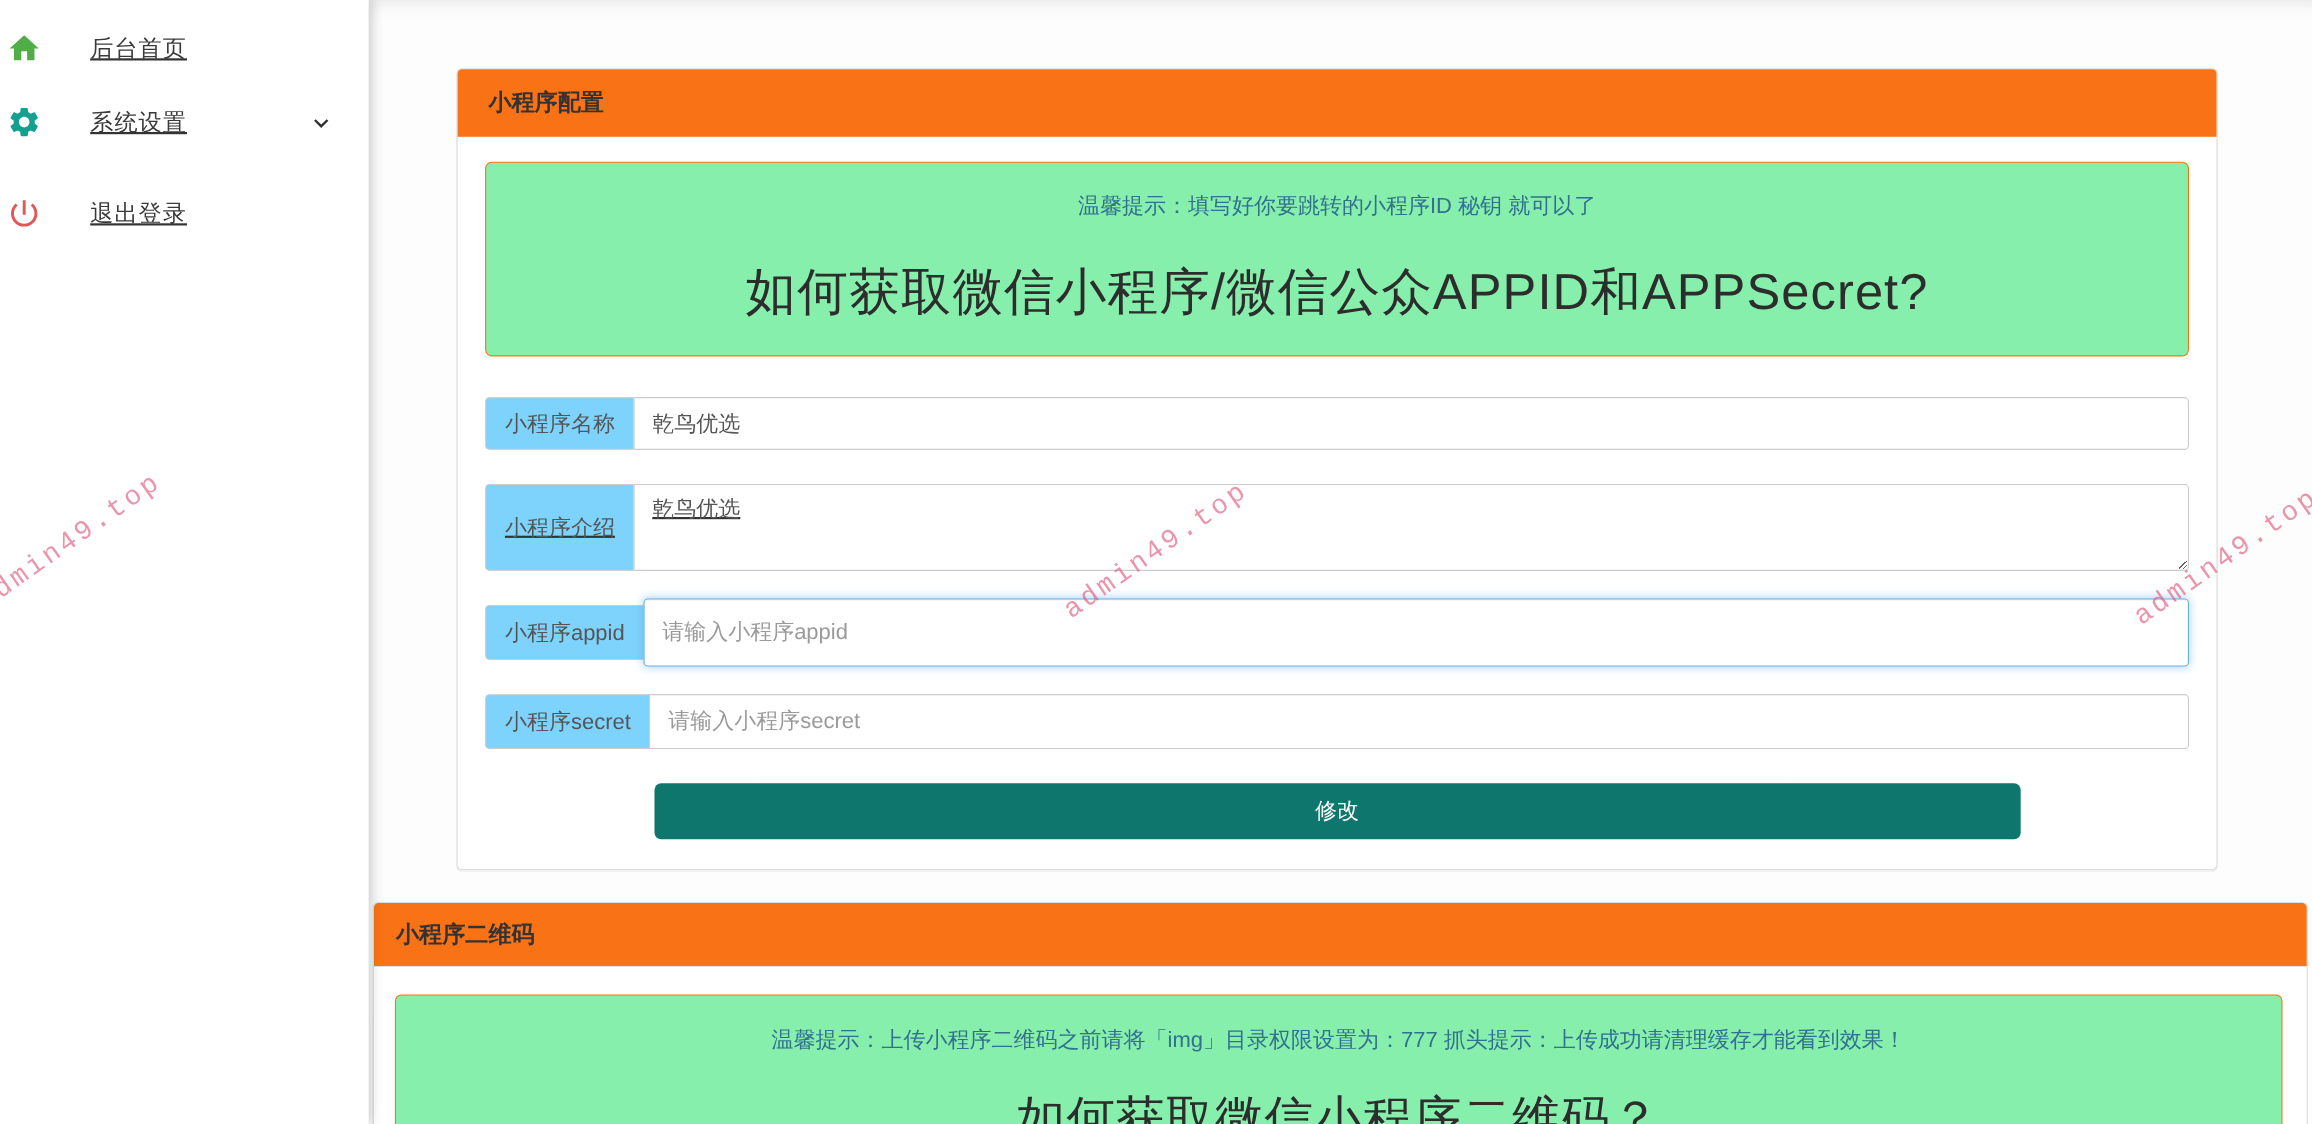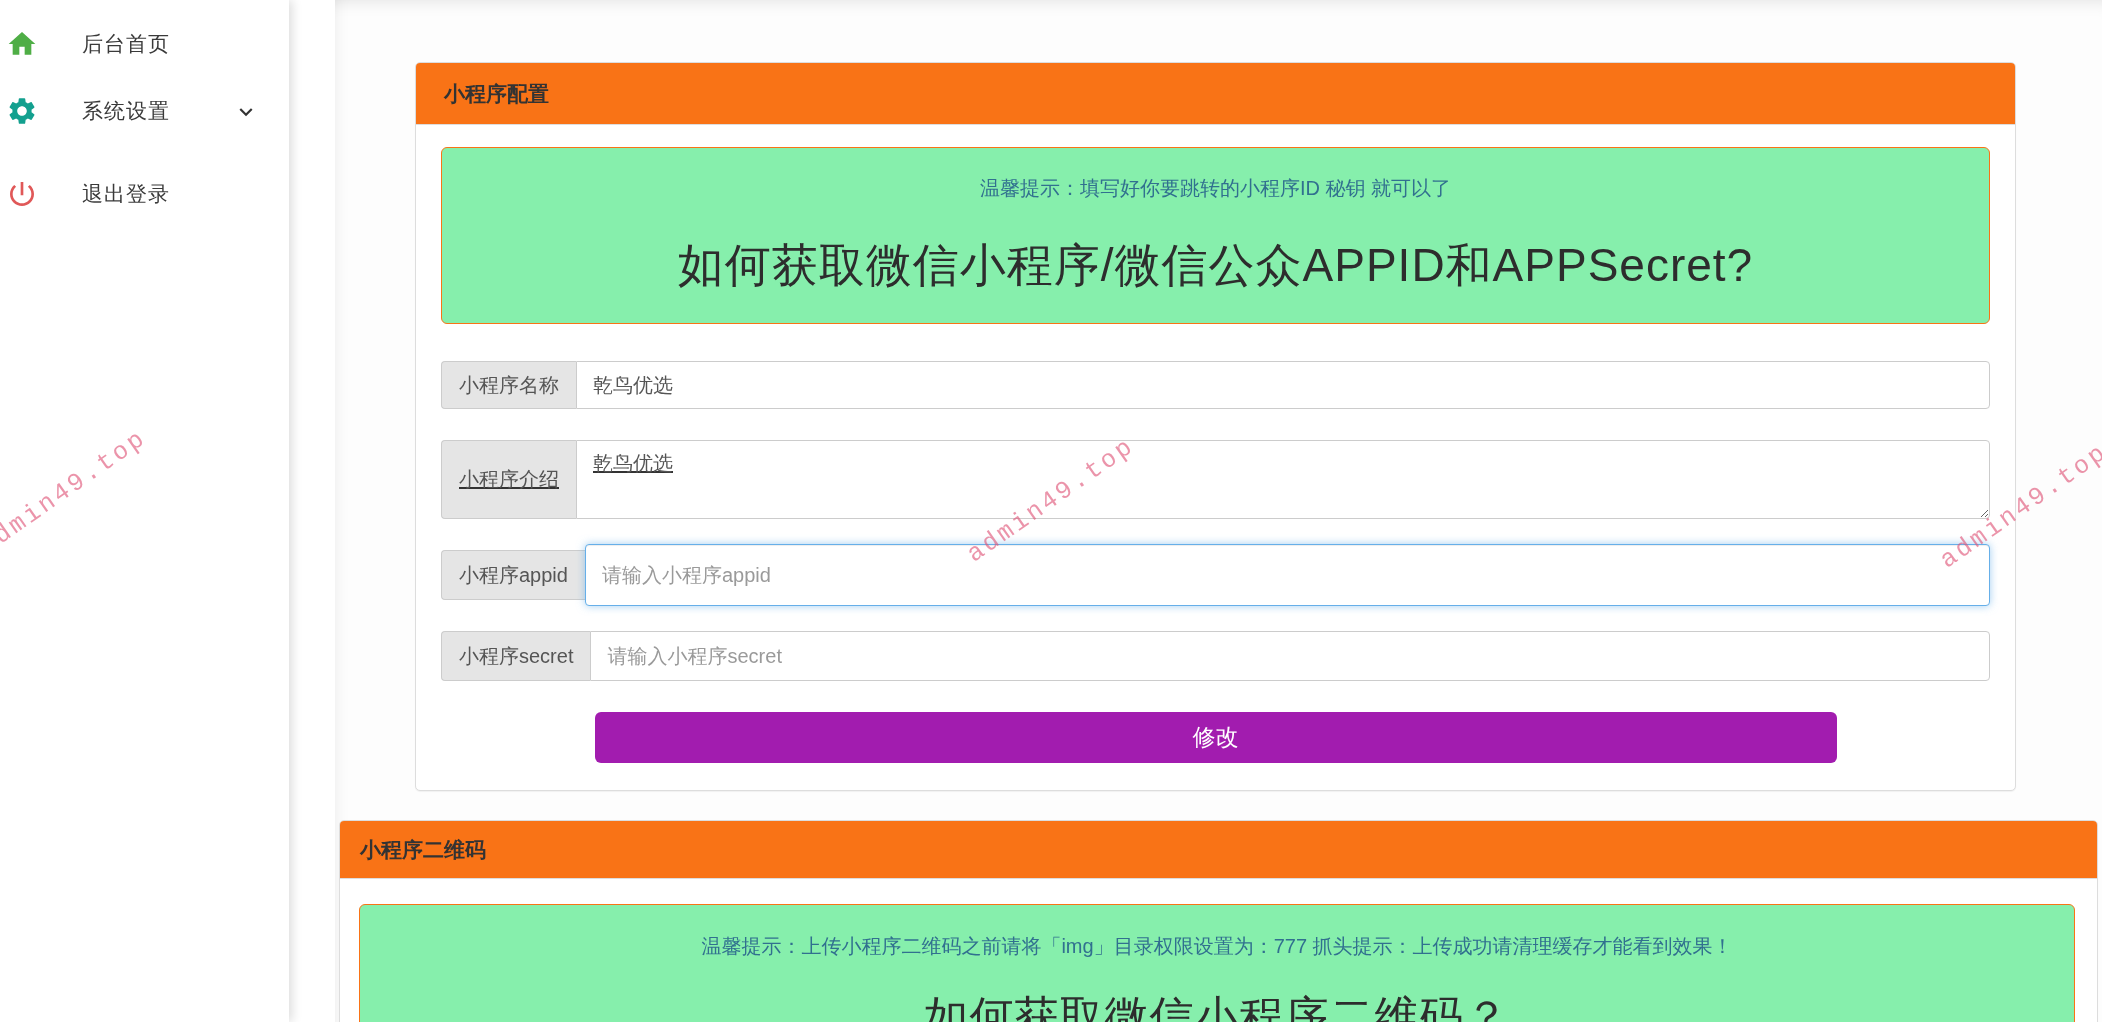--- a/index.html
+++ b/index.html
@@ -12,24 +12,25 @@
   #page {
     position: relative;
     width: 2102px; height: 1022px;
     overflow: hidden;
     background: #ffffff;
   }
 
   
   .sidebar {
     position: absolute; left: 0; top: 0;
-    width: 289px; height: 1022px;
+    width: 335px; height: 1022px;
     background: #ffffff;
     box-shadow: 3px 0 10px rgba(0,0,0,0.14);
     z-index: 10;
+    text-decoration: underline;
   }
   .side-item {
     position: relative;
     display: flex; align-items: center;
     height: 44px;
     cursor: pointer;
   }
   .side-item .s-icon { position: absolute; left: 6px; width: 32px; height: 32px; }
   .side-item .s-icon svg { width: 32px; height: 32px; display: block; }
   .side-item .s-label { margin-left: 82px; font-size: 21px; color: #3a3a3a; letter-spacing: 1px; }
@@ -86,21 +87,21 @@
     font-size: 46px;
     font-weight: 500;
     color: #2d2d2d;
     letter-spacing: 1px;
   }
 
   .form-row { display: flex; margin-bottom: 31px; }
   .addon {
     display: flex; align-items: center;
     padding: 0 17px;
-    background: #e5e5e5;
+    background: #7dd3fc;
     border: 1px solid #ccc;
     border-right: 0;
     border-radius: 4px 0 0 4px;
     font-size: 20px;
     color: #555;
     white-space: nowrap;
   }
   .ctrl {
     flex: 1;
     border: 1px solid #ccc;
@@ -123,25 +124,25 @@
     border: 1px solid #66afe9;
     border-radius: 4px;
     box-shadow: inset 0 1px 1px rgba(0,0,0,.075), 0 0 9px rgba(102,175,233,.6);
   }
   #row-secret { height: 50px; }
 
   .btn-submit {
     display: block;
     margin: 0 auto;
     width: 1242px; height: 51px;
-    background: #a21caf;
+    background: #0f766e;
     border: none;
     border-radius: 6px;
     color: #fff;
-    font-size: 23px;
+    font-size: 20px;
     font-family: "Liberation Sans", "DejaVu Sans", sans-serif;
     cursor: pointer;
   }
 
   
   #panel-qrcode { left: 4px; top: 820px; width: 1759px; height: 420px; border-radius: 5px 5px 0 0; }
   #panel-qrcode .panel-heading { height: 58px; line-height: 58px; padding-left: 20px; }
   #panel-qrcode .panel-body { padding: 25px 22px 25px 19px; }
   #alert-qrcode { height: 320px; padding-top: 30px; }
   #alert-qrcode .alert-headline { margin-top: 31px; font-size: 44px; }

